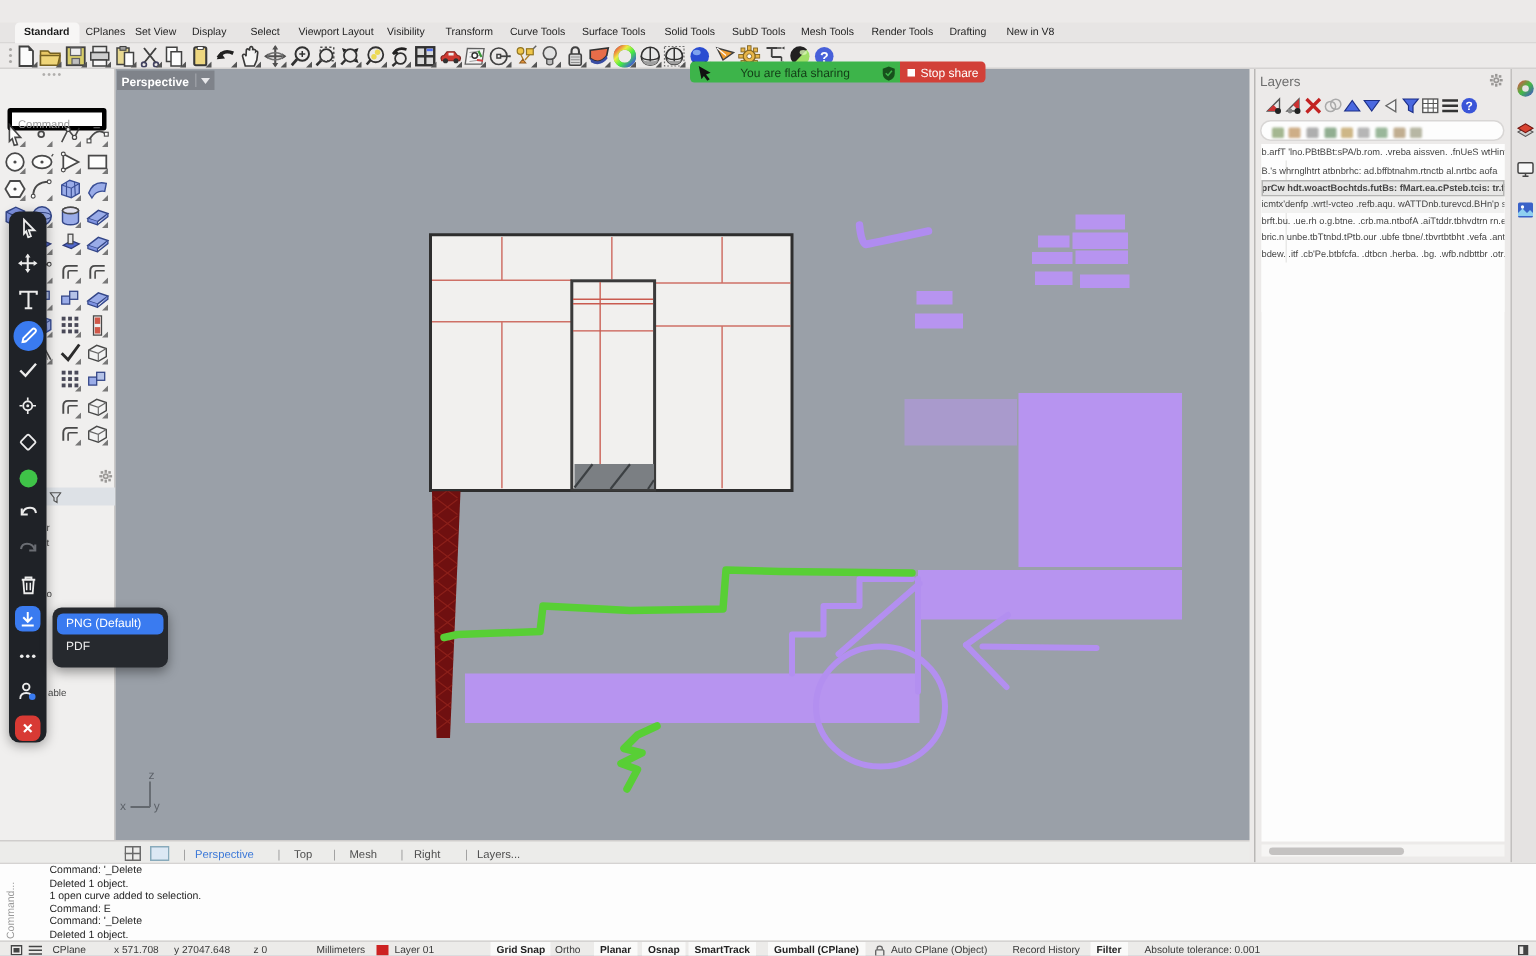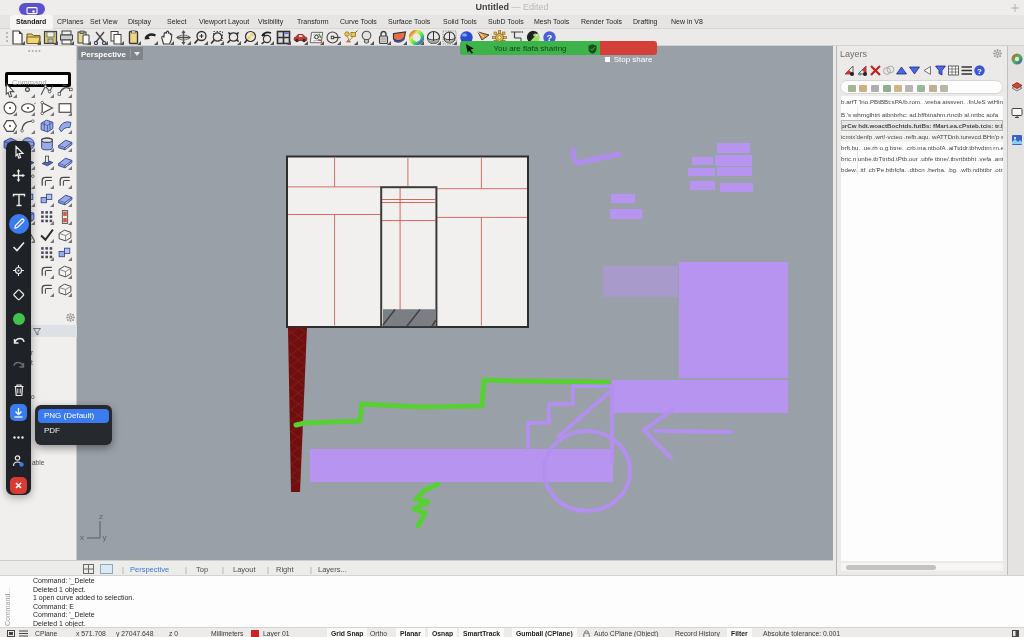--- a/index.html
+++ b/index.html
@@ -33,21 +33,21 @@
 #subrow { left:30px; top:279px; width:47px; height:12px; background:#dde1e6; }
 .frag { position:absolute; font-size:6.5px; color:#4a4a4a; }
 
 
 #viewport { left:77px; top:46px; width:756px; height:514px; background:#9aa0a8; overflow:hidden; }
 #vplabel { left:1px; top:1px; height:13px; background:#7f838a; color:#fff; font-size:8px; font-weight:bold; padding:2px 3px 0 3px; }
 #vplabel .sep { display:inline-block; width:1px; height:9px; background:#9a9da3; margin:0 3px 0 4px; vertical-align:-1px; }
 
 
 #sharebar { left:460px; top:41px; width:140px; height:14px; background:#3db44a; border-radius:3px 0 0 3px; color:#133c17; font-size:8px; text-align:center; padding-top:3px; }
-#stopbtn { left:600px; top:41px; width:57px; height:14px; background:#d24038; border-radius:0 3px 3px 0; color:#fff; font-size:8px; padding-top:14px; text-align:center; }
+#stopbtn { left:600px; top:41px; width:57px; height:14px; background:#d24038; border-radius:0 3px 3px 0; color:#fff; font-size:8px; padding-top:3px; text-align:center; }
 #stopbtn .sq { display:inline-block; width:5px; height:5px; background:#fff; margin-right:4px; }
 
 
 #notif { left:418px; top:60px; width:190px; height:27px; background:#2b2b2d; border-radius:8px; box-shadow:0 2px 6px rgba(0,0,0,.3); }
 #notificon { left:6px; top:7px; width:13px; height:13px; border-radius:3.5px; background:linear-gradient(135deg,#a45cd8 0%,#d66a8a 55%,#e8a05a 100%); color:#fff; font-size:8px; text-align:center; }
 #notiftext { left:24px; top:9.5px; font-size:7.6px; color:#f2f2f2; white-space:nowrap; }
 #notiftext u { font-weight:bold; text-underline-offset:1.5px; }
 
 
 #zbar { left:6px; top:141px; width:25px; height:354px; background:#1f2227; border-radius:7px; box-shadow:0 2px 8px rgba(0,0,0,.35); }
@@ -89,36 +89,20 @@
 
 #statusbar { left:0; top:627px; width:1024px; height:10px; background:#ecebe9; border-top:1px solid #d5d3d2; }
 .st { position:absolute; top:1.5px; font-size:6.8px; color:#3a3a3a; white-space:nowrap; }
 .stb { position:absolute; top:0px; font-size:6.8px; font-weight:bold; color:#222; background:#fafaf9; padding:1.5px 4px 1px 4px; white-space:nowrap; }
 #layersw { position:absolute; left:251px; top:1.5px; width:8px; height:7px; background:#cd2222; }
 </style>
 </head>
 <body>
 <div id="app">
 
-<div class="abs" id="titlebar">
-  <div class="abs" id="pill"><svg width="26" height="12" viewBox="0 0 26 12">
-          <rect x="8" y="2.6" width="10" height="6" rx="1" fill="none" stroke="#fff" stroke-width="1.1"></rect>
-          <circle cx="14.5" cy="6.5" r="1.2" fill="#fff"></circle>
-        </svg></div>
-  <div class="abs" id="title"><b>Untitled</b> — Edited</div>
-      <svg class="abs" style="left:1011px; top:4px; opacity:.55;" width="8" height="8" viewBox="0 0 9 9">
-        <g fill="#9a9896">
-          <circle cx="4.5" cy="4.5" r="2"></circle>
-          <rect x="3.7" y="0.2" width="1.6" height="2"></rect>
-          <rect x="3.7" y="6.8" width="1.6" height="2"></rect>
-          <rect x="0.2" y="3.7" width="2" height="1.6"></rect>
-          <rect x="6.8" y="3.7" width="2" height="1.6"></rect>
-        </g>
-      </svg>
-</div>
 
 <div class="abs" id="menubar">
   <div class="mtab" style="left:10px; width:43px;"></div>
   <div class="mi" style="left:16px; font-weight:bold; color:#1b1b1b;">Standard</div>
   <div class="mi" style="left:57px;">CPlanes</div>
   <div class="mi" style="left:90px;">Set View</div>
   <div class="mi" style="left:128px;">Display</div>
   <div class="mi" style="left:167px;">Select</div>
   <div class="mi" style="left:199px;">Viewport Layout</div>
   <div class="mi" style="left:258px;">Visibility</div>
@@ -1229,21 +1213,21 @@
         <line x1="0" y1="5" x2="11" y2="5" stroke="#6a6a6a"></line>
       </svg>
   <svg class="abs" style="left:100px; top:3px;" width="13" height="10">
         <rect x="0.5" y="0.5" width="12" height="9" fill="#dce8f4" stroke="#8ab"></rect>
       </svg>
   <div class="vsep" style="left:122px;">|</div>
   <div class="vt" style="left:130px; color:#3b78d8;">Perspective</div>
   <div class="vsep" style="left:185px;">|</div>
   <div class="vt" style="left:196px;">Top</div>
   <div class="vsep" style="left:222px;">|</div>
-  <div class="vt" style="left:233px;">Layout</div>
+  <div class="vt" style="left:233px;">Mesh</div>
   <div class="vsep" style="left:267px;">|</div>
   <div class="vt" style="left:276px;">Right</div>
   <div class="vsep" style="left:310px;">|</div>
   <div class="vt" style="left:318px;">Layers...</div>
 </div>
 
 <div class="abs" id="cmdarea">
   <div class="abs" id="cmdvert">Command...</div>
   <div class="cline" style="top:1px;">Command: '_Delete</div>
   <div class="cline" style="top:9.5px;">Deleted 1 object.</div>

